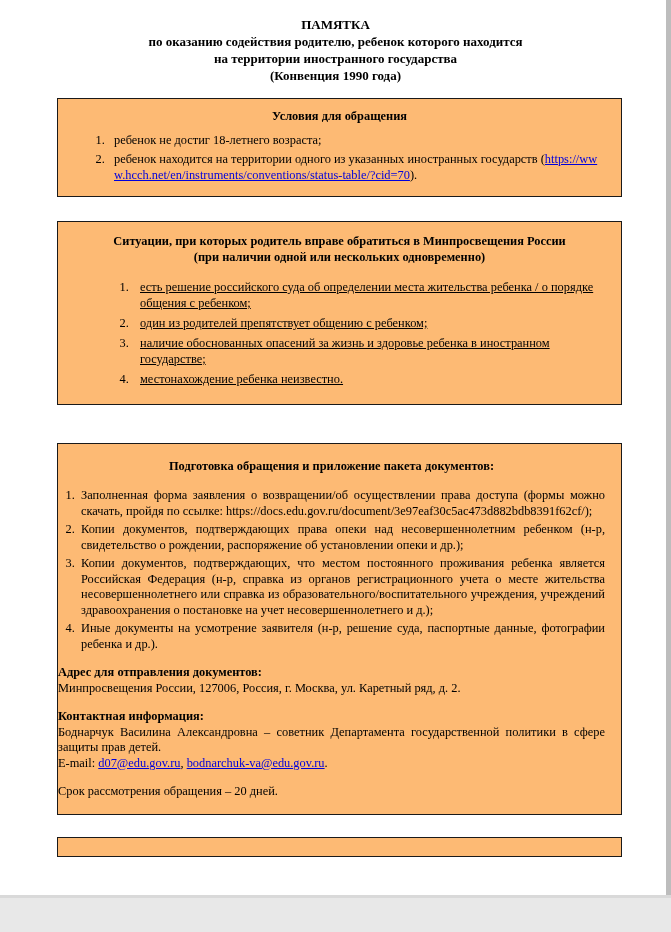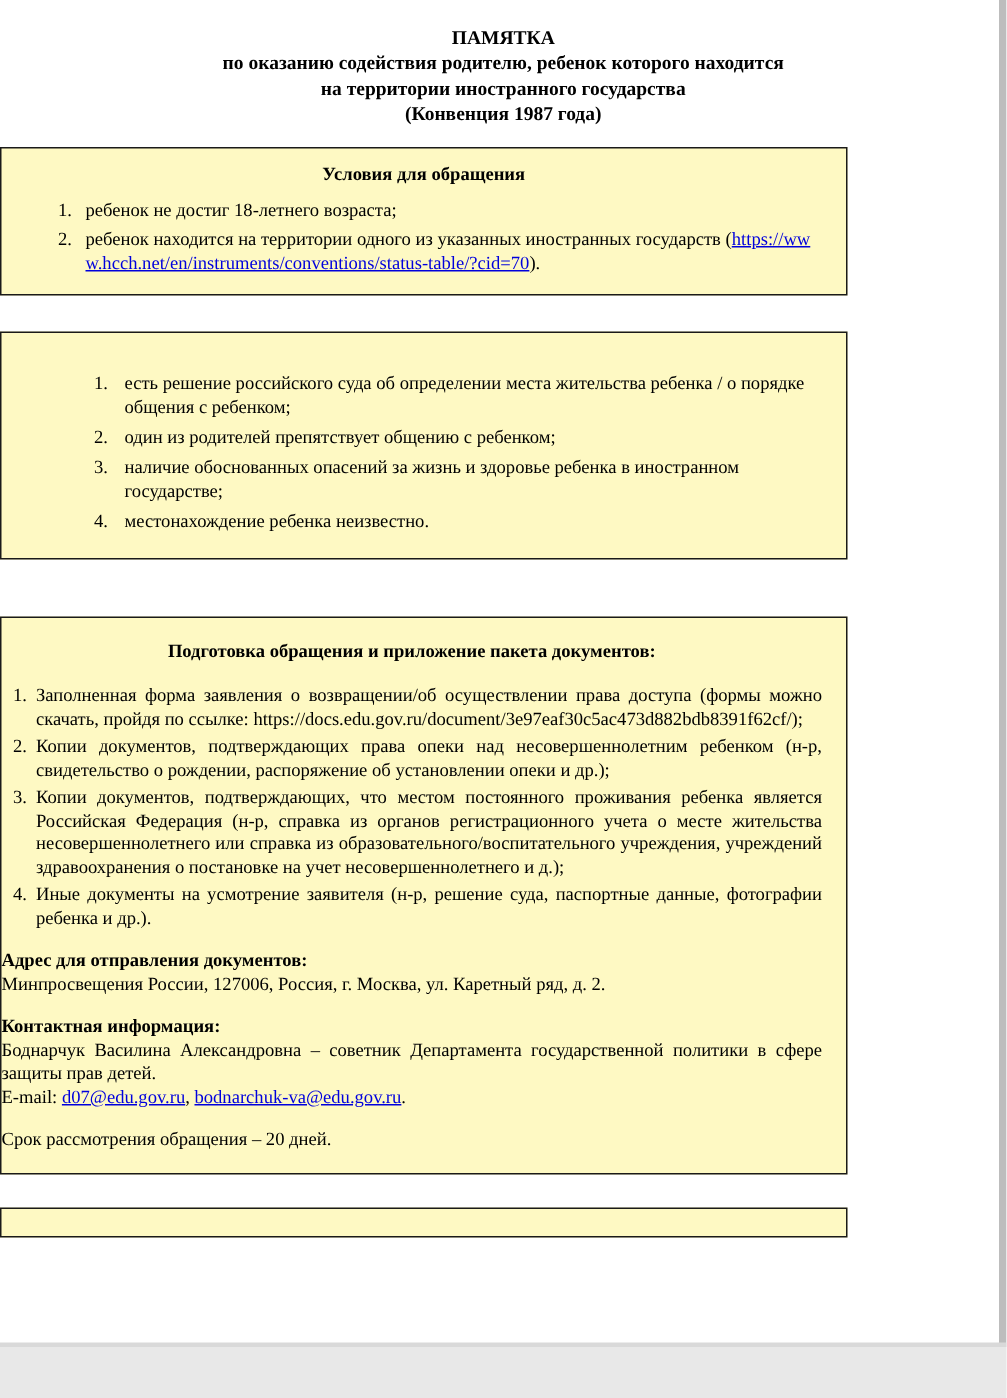--- a/index.html
+++ b/index.html
@@ -23,35 +23,36 @@
     background: #d9d9d9;
   }
   .title-block {
     padding-top: 16px;
     text-align: center;
     font-weight: bold;
     font-size: 13px;
     line-height: 17px;
   }
   .box {
+    margin-left: 57px;
     width: 565px;
     border: 1px solid #1a1a1a;
-    background: #fef9c3;
+    background: #fdba74;
   }
   .box-header { text-align: center; font-weight: bold; line-height: 16px; }
 
   
   .box1 { margin-top: 14px; padding: 9px 14px 10px 14px; }
   .box1 ol { margin-top: 8px; padding-left: 36px; }
   .box1 li { padding-left: 6px; margin-bottom: 3px; line-height: 16px; }
 
   
   .box2 { margin-top: 24px; padding: 11px 16px 13px 16px; }
   .box2 ol { margin-top: 14px; padding-left: 58px; }
-  .box2 li { padding-left: 8px; margin-bottom: 4px; line-height: 16px; }
+  .box2 li { padding-left: 8px; margin-bottom: 4px; line-height: 16px; text-decoration: underline; }
 
   
   .box3 { margin-top: 38px; padding: 14px 16px 14px 0; }
   .box3 .box-header { margin-bottom: 14px; }
   .box3 ol { padding-left: 20px; }
   .box3 li { padding-left: 3px; margin-bottom: 3px; line-height: 15.5px; text-align: justify; }
   .box3 p { line-height: 15.5px; text-align: justify; }
   .para-gap { margin-top: 13px; }
   .bold { font-weight: bold; }
 
@@ -67,37 +68,41 @@
 </style>
 </head>
 <body>
 
 <div class="page">
 
   <div class="title-block">
     <div>ПАМЯТКА</div>
     <div>по оказанию содействия родителю, ребенок которого находится</div>
     <div>на территории иностранного государства</div>
-    <div>(Конвенция 1987 года)</div>
+    <div>(Конвенция 1990 года)</div>
   </div>
 
   <div class="box box1">
     <div class="box-header">Условия для обращения</div>
     <ol>
       <li>
         <span>ребенок не достиг 18-летнего возраста;</span>
       </li>
       <li>
         <span>ребенок находится на территории одного из указанных иностранных государств</span>
         <span>(</span><a class="link" href="#">https://www.hcch.net/en/instruments/conventions/status-table/?cid=70</a><span>).</span>
       </li>
     </ol>
   </div>
 
   <div class="box box2">
+    <div class="box-header">
+      <div>Ситуации, при которых родитель вправе обратиться в Минпросвещения России</div>
+      <div>(при наличии одной или нескольких одновременно)</div>
+    </div>
     <ol>
       <li><span>есть решение российского суда об определении места жительства ребенка / о порядке общения с ребенком;</span></li>
       <li><span>один из родителей препятствует общению с ребенком;</span></li>
       <li><span>наличие обоснованных опасений за жизнь и здоровье ребенка в иностранном государстве;</span></li>
       <li><span>местонахождение ребенка неизвестно.</span></li>
     </ol>
   </div>
 
   <div class="box box3">
     <div class="box-header">Подготовка обращения и приложение пакета документов:</div>

